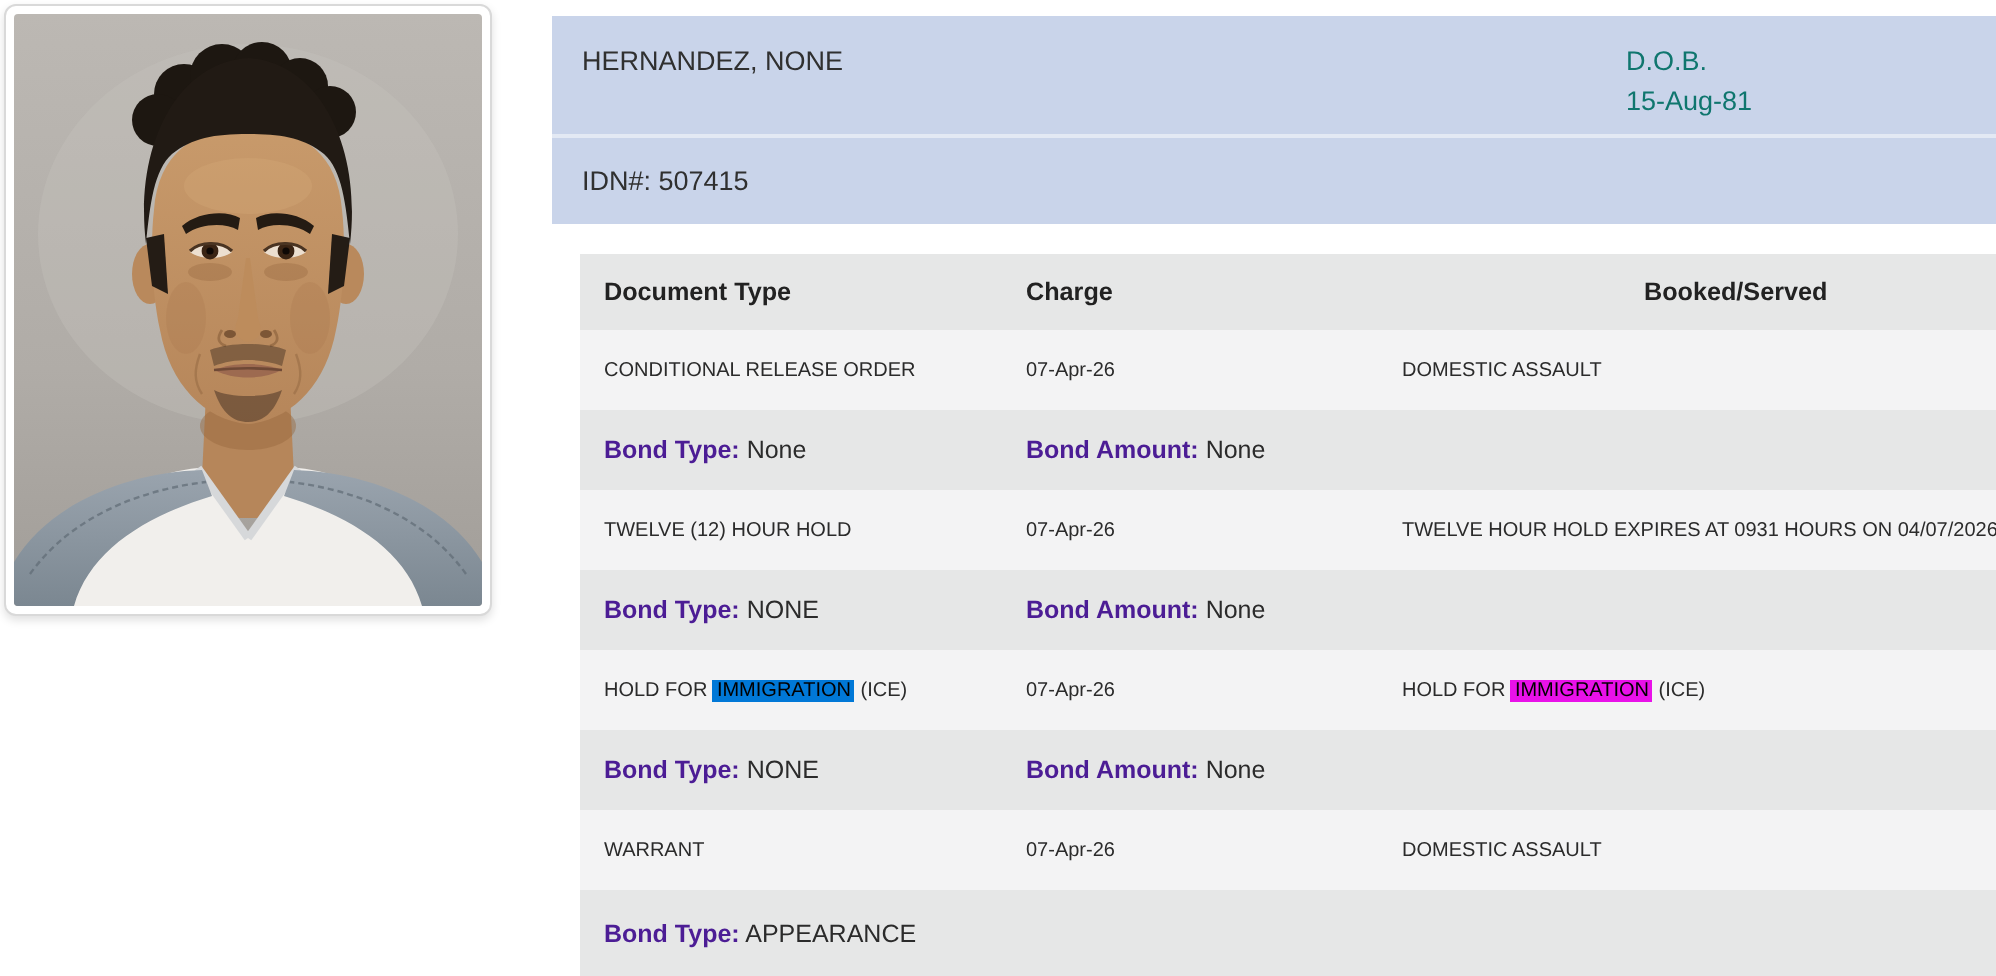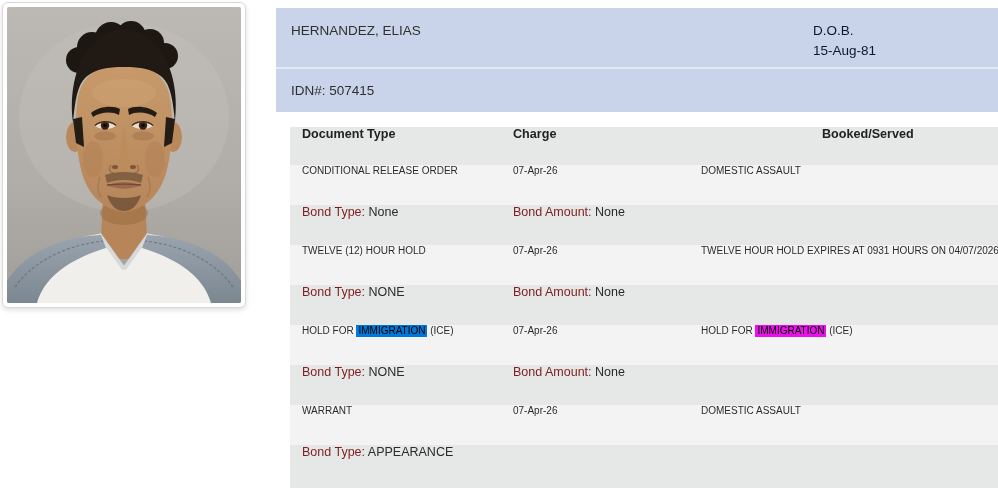--- a/index.html
+++ b/index.html
@@ -18,34 +18,34 @@
   .photo-card svg{display:block;border-radius:2px;}
   
   .content{position:absolute;left:276px;top:0;width:722px;height:488px;}
   .banner{
     position:absolute;left:0;width:722px;background:var(--header_bg);
   }
   .banner.name-row{top:8px;height:59px;}
   .banner.idn-row{top:69px;height:43px;display:flex;align-items:center;}
   .banner-divider{position:absolute;left:0;top:67px;width:722px;height:2px;background:var(--divider);}
   .inmate-name{position:absolute;left:15px;top:15px;font-size:13.5px;color:#303030;}
-  .dob-block{position:absolute;left:537px;top:13px;font-size:13.5px;line-height:20px;color:#0f172a;}
+  .dob-block{position:absolute;left:537px;top:13px;font-size:13.5px;line-height:20px;color:#0f766e;}
   .idn-text{margin-left:15px;font-size:13.5px;color:#303030;}
   
   .doc-table{position:absolute;left:14px;top:127px;width:708px;}
-  .trow{display:flex;}
+  .trow{display:flex;align-items:center;}
   .trow.thead{height:38px;background:var(--row_alt_bg);font-weight:bold;font-size:12.6px;color:#222;}
   .trow.doc{height:40px;background:var(--row_bg);font-size:10px;}
   .trow.bond{height:40px;background:var(--row_alt_bg);font-size:12.5px;}
   .trow.last{height:43px;}
   .cell{padding:0 12px;white-space:nowrap;overflow:hidden;}
   .c1{width:187px;flex:0 0 187px;}
   .c2{width:164px;flex:0 0 164px;}
   .c3{flex:1 1 auto;}
-  .bond .cell b{font-weight:normal;color:#7f1d1d;}
+  .bond .cell b{font-weight:bold;color:#4c1d95;}
   mark{color:#000000;padding:1px 2px;border-radius:0;}
   mark.hl-blue{background:var(--highlight_blue);}
   mark.hl-magenta{background:var(--highlight_magenta);}
 </style>
 </head>
 <body>
 
 <div class="photo-card">
   <svg width="234" height="296" viewBox="0 0 234 296" xmlns="http://www.w3.org/2000/svg">
     <defs>
@@ -121,21 +121,21 @@
     <path d="M100 178 C110 177 124 177 134 178" stroke="#6f4936" stroke-width="1.3" fill="none"></path>
     <path d="M100 188 C108 192 126 192 134 188 C130 200 124 204 117 204 C110 204 104 200 100 188 Z" fill="#4a3526" opacity="0.55"></path>
     <path d="M93 170 C90 178 90 184 94 190" stroke="#9c7048" stroke-width="1.2" fill="none" opacity="0.7"></path>
     <path d="M141 170 C144 178 144 184 140 190" stroke="#9c7048" stroke-width="1.2" fill="none" opacity="0.7"></path>
   </svg>
 </div>
 
 <div class="content">
 
   <div class="banner name-row">
-    <div class="inmate-name">HERNANDEZ, ELIAS</div>
+    <div class="inmate-name">HERNANDEZ, NONE</div>
     <div class="dob-block">
       <div>D.O.B.</div>
       <div>15-Aug-81</div>
     </div>
   </div>
   <div class="banner-divider"></div>
   <div class="banner idn-row">
     <span class="idn-text">IDN#: 507415</span>
   </div>
 

